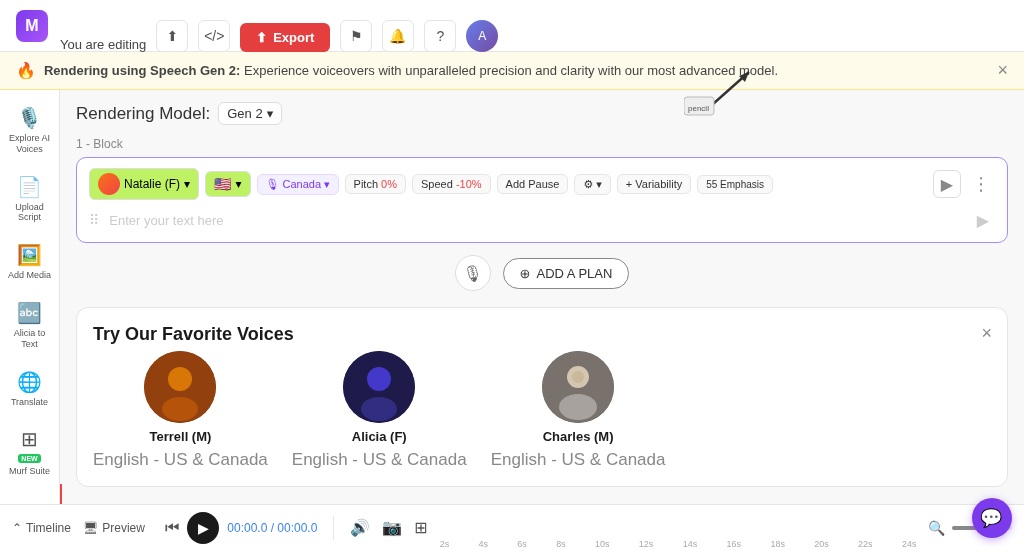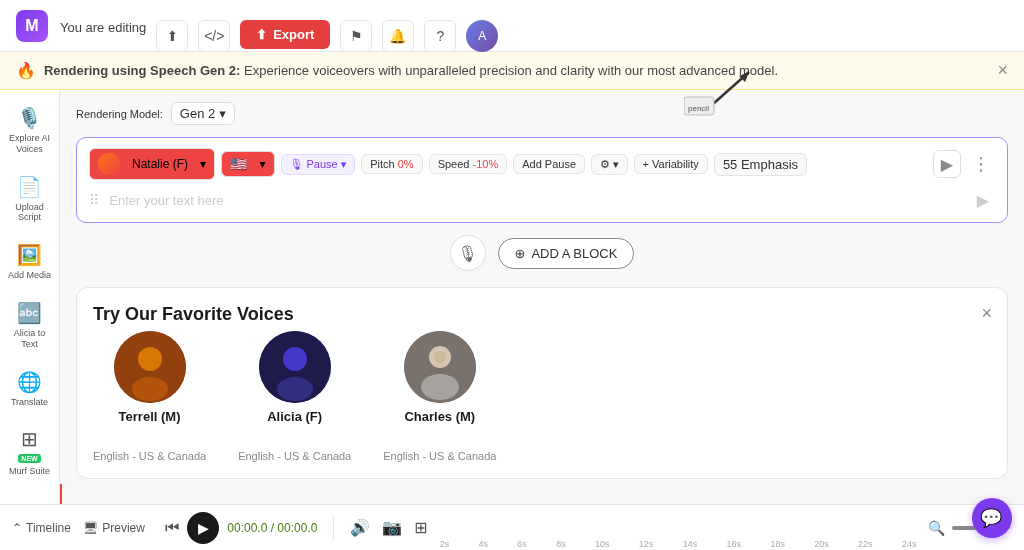--- a/index.html
+++ b/index.html
@@ -7,21 +7,21 @@
 
     
     .topbar { display: flex; align-items: center; background: #fff; border-bottom: 1px solid #e5e5e5; padding: 0 16px; height: 52px; flex-shrink: 0; }
     .logo { width: 32px; height: 32px; background: linear-gradient(135deg, #7c3aed, #a855f7); border-radius: 8px; display: flex; align-items: center; justify-content: center; margin-right: 12px; flex-shrink: 0; }
     .logo-inner { color: #fff; font-size: 16px; font-weight: bold; }
     .project-info { flex: 1; }
     .project-title { font-size: 14px; font-weight: 600; color: #1a1a1a; display: flex; align-items: center; gap: 6px; }
     .saved-badge { font-size: 11px; color: #888; display: flex; align-items: center; gap: 3px; }
     .project-owner { font-size: 12px; color: #666; display: flex; align-items: center; gap: 4px; }
     .topbar-center { flex: 1; text-align: center; font-size: 12px; color: #666; }
-    .topbar-right { display: flex; align-items: flex-start; gap: 10px; margin-top: 21px; }
+    .topbar-right { display: flex; align-items: flex-end; gap: 10px; margin-top: 21px; }
     .you-editing { font-size: 13px; color: #444; }
     .upgrade-btn { border: 1.5px solid #7c3aed; color: #7c3aed; background: #fff; padding: 5px 12px; border-radius: 6px; font-size: 12px; font-weight: 600; cursor: pointer; }
     .export-btn { background: #e53e3e; color: #fff; border: none; padding: 7px 16px; border-radius: 6px; font-size: 13px; font-weight: 600; cursor: pointer; display: flex; align-items: center; gap: 6px; }
     .icon-btn { width: 32px; height: 32px; display: flex; align-items: center; justify-content: center; border: 1px solid #e5e5e5; border-radius: 6px; cursor: pointer; background: #fff; font-size: 14px; color: #555; }
     .avatar { width: 32px; height: 32px; border-radius: 50%; background: linear-gradient(135deg, #667eea, #764ba2); display: flex; align-items: center; justify-content: center; color: #fff; font-size: 12px; cursor: pointer; }
 
     
     .notif-bar { background: #fffbeb; border-bottom: 1px solid #fde68a; padding: 8px 16px; display: flex; align-items: center; gap: 8px; font-size: 13px; color: #444; flex-shrink: 0; }
     .notif-icon { font-size: 16px; }
     .notif-close { margin-left: auto; cursor: pointer; font-size: 18px; color: #888; }
@@ -34,68 +34,68 @@
     .sidebar-item { display: flex; flex-direction: column; align-items: center; padding: 8px 4px; border-radius: 8px; cursor: pointer; width: 52px; gap: 3px; }
     .sidebar-icon { font-size: 20px; color: #555; }
     .sidebar-label { font-size: 9px; color: #555; text-align: center; line-height: 1.2; }
     .sidebar-item .badge { background: #22c55e; color: #fff; font-size: 7px; padding: 1px 3px; border-radius: 3px; font-weight: bold; }
 
     
     .content { flex: 1; display: flex; flex-direction: column; overflow: hidden; padding: 12px 16px; background: #f8f8f8; }
 
     
     .render-row { display: flex; align-items: center; gap: 8px; margin-bottom: 12px; }
-    .render-label { font-size: 11px; font-weight: 500; color: #333; }
+    .render-label { font-size: 17px; font-weight: 500; color: #333; }
     .render-select { font-size: 13px; color: #333; background: #fff; border: 1px solid #ddd; border-radius: 6px; padding: 3px 8px; cursor: pointer; display: flex; align-items: center; gap: 4px; }
 
     
     .block-header { font-size: 12px; color: #888; margin-bottom: 6px; }
     .block-card { background: #fff; border: 1.5px solid #a78bfa; border-radius: 10px; padding: 10px 12px; margin-bottom: 12px; }
     .block-controls { display: flex; align-items: center; gap: 6px; flex-wrap: wrap; }
-    .voice-btn { display: flex; align-items: center; gap: 12px; font-size: 12px; font-weight: 500; background: #ef4444; border: 1px solid #ddd; border-radius: 6px; padding: 4px 8px; cursor: pointer; }
+    .voice-btn { display: flex; align-items: center; gap: 4px; font-size: 12px; font-weight: 500; background: #bef264; border: 1px solid #ddd; border-radius: 6px; padding: 4px 8px; cursor: pointer; }
     .voice-avatar { width: 22px; height: 22px; border-radius: 50%; background: linear-gradient(135deg, #f97316, #ef4444); }
     .flag { font-size: 14px; }
     .control-chip { background: #f3f0ff; color: #7c3aed; border: 1px solid #e9d5ff; border-radius: 6px; padding: 3px 8px; font-size: 11px; font-weight: 500; cursor: pointer; display: flex; align-items: center; gap: 3px; }
     .control-chip.promo { background: #f3f0ff; }
     .control-chip-plain { background: #f9f9f9; border: 1px solid #e5e5e5; border-radius: 6px; padding: 3px 8px; font-size: 11px; color: #333; cursor: pointer; }
-    .emphasis-chip { background: #f9f9f9; border: 1px solid #e5e5e5; border-radius: 6px; padding: 3px 8px; font-size: 13px; color: #333; cursor: pointer; }
+    .emphasis-chip { background: #f9f9f9; border: 1px solid #e5e5e5; border-radius: 6px; padding: 3px 8px; font-size: 10px; color: #333; cursor: pointer; }
     .play-btn-sm { width: 28px; height: 28px; border: 1px solid #ddd; border-radius: 6px; display: flex; align-items: center; justify-content: center; cursor: pointer; margin-left: auto; color: #888; }
     .more-btn { width: 28px; height: 28px; display: flex; align-items: center; justify-content: center; cursor: pointer; color: #888; font-size: 18px; }
     .text-input-row { display: flex; align-items: center; margin-top: 8px; gap: 6px; }
     .drag-handle { color: #ccc; font-size: 14px; cursor: grab; }
     .text-placeholder { flex: 1; font-size: 13px; color: #ccc; padding: 4px; }
     .inline-play { width: 24px; height: 24px; display: flex; align-items: center; justify-content: center; color: #ccc; cursor: pointer; }
 
     
     .add-block-row { display: flex; align-items: center; justify-content: center; gap: 12px; margin-bottom: 16px; }
     .mic-btn { width: 36px; height: 36px; border: 1px solid #ddd; border-radius: 50%; display: flex; align-items: center; justify-content: center; background: #fff; cursor: pointer; color: #666; }
     .add-block-btn { display: flex; align-items: center; gap: 6px; border: 1.5px solid #888; border-radius: 20px; padding: 7px 16px; font-size: 13px; font-weight: 500; color: #333; background: #fff; cursor: pointer; }
 
     
     .favorites-panel { background: #fff; border: 1px solid #e5e5e5; border-radius: 12px; padding: 16px; flex-shrink: 0; }
     .favorites-title { font-size: 18px; font-weight: 700; color: #1a1a1a; margin-bottom: 6px; }
     .favorites-desc { font-size: 13px; color: #666; margin-bottom: 16px; }
     .close-favorites { position: absolute; right: 16px; top: 16px; cursor: pointer; color: #888; font-size: 18px; }
     .favorites-header { display: flex; justify-content: space-between; align-items: flex-start; }
-    .voices-row { display: flex; gap: 32px; }
+    .voices-row { display: flex; gap: 24px; }
     .voice-card { display: flex; flex-direction: column; align-items: center; gap: 6px; cursor: pointer; }
     .voice-thumb { width: 72px; height: 72px; border-radius: 50%; background: #ddd; overflow: hidden; display: flex; align-items: center; justify-content: center; font-size: 30px; }
     .voice-thumb.terrell { background: linear-gradient(135deg, #92400e, #78350f); }
     .voice-thumb.alicia { background: linear-gradient(135deg, #1e1b4b, #312e81); }
     .voice-thumb.charles { background: linear-gradient(135deg, #78716c, #57534e); }
     .voice-name { font-size: 13px; font-weight: 600; color: #1a1a1a; }
-    .voice-lang { font-size: 11px; color: #888; margin-top: 20px; }
+    .voice-lang { font-size: 17px; color: #888; }
 
     
     .timeline-bar { height: 46px; background: #fff; border-top: 1px solid #e5e5e5; display: flex; align-items: center; padding: 0 12px; gap: 12px; flex-shrink: 0; }
     .timeline-label { font-size: 12px; color: #555; display: flex; align-items: center; gap: 4px; cursor: pointer; }
     .timeline-controls { display: flex; align-items: center; gap: 8px; margin-left: 8px; }
     .tl-btn { background: none; border: none; cursor: pointer; color: #555; font-size: 16px; display: flex; align-items: center; }
     .tl-play { width: 32px; height: 32px; background: #1a1a1a; border-radius: 50%; display: flex; align-items: center; justify-content: center; color: #fff; cursor: pointer; font-size: 14px; }
-    .tl-time { font-size: 12px; color: #4d7c0f; font-variant-numeric: tabular-nums; }
+    .tl-time { font-size: 12px; color: #3b82f6; font-variant-numeric: tabular-nums; }
     .tl-spacer { flex: 1; }
     .tl-zoom { display: flex; align-items: center; gap: 6px; }
     .tl-zoom-icon { color: #555; font-size: 14px; cursor: pointer; }
     .tl-zoom-bar { width: 60px; height: 4px; background: #e5e5e5; border-radius: 2px; position: relative; }
     .tl-zoom-fill { width: 30px; height: 4px; background: #888; border-radius: 2px; }
     .ruler-marks { display: flex; width: 100%; justify-content: space-between; }
     .ruler-mark { font-size: 9px; color: #aaa; margin-top: 32px; }
 
     
     .vol-btn { background: none; border: none; cursor: pointer; color: #555; font-size: 16px; }
@@ -187,35 +187,36 @@
   <div class="content">
 
     <div class="render-row">
       <span class="render-label">Rendering Model:</span>
       <div class="render-select">
         <span>Gen 2</span>
         <span>▾</span>
       </div>
     </div>
 
+    <div class="block-header">1 - Block</div>
 
     <div class="block-card">
       <div class="block-controls">
         <div class="voice-btn">
           <div class="voice-avatar"></div>
           <span>Natalie (F)</span>
           <span>▾</span>
         </div>
         <div class="voice-btn">
           <span class="flag">🇺🇸</span>
           <span>▾</span>
         </div>
         <div class="control-chip promo">
           <span>🎙</span>
-          <span>Pause</span>
+          <span>Canada</span>
           <span>▾</span>
         </div>
         <div class="control-chip-plain">
           <span>Pitch</span>
           <span class="neg">0%</span>
         </div>
         <div class="control-chip-plain">
           <span>Speed</span>
           <span class="neg">-10%</span>
         </div>
@@ -239,21 +240,21 @@
         <span class="inline-play">▶</span>
       </div>
     </div>
 
     <div class="add-block-row">
       <div class="mic-btn">
         <span>🎙</span>
       </div>
       <button class="add-block-btn">
         <span>⊕</span>
-        <span>ADD A BLOCK</span>
+        <span>ADD A PLAN</span>
       </button>
     </div>
 
     <div class="favorites-wrapper">
       <div class="favorites-panel">
         <div class="favorites-header">
           <div>
             <div class="favorites-title">Try Our Favorite Voices</div>
           </div>
           <span class="close-favorites">×</span>

